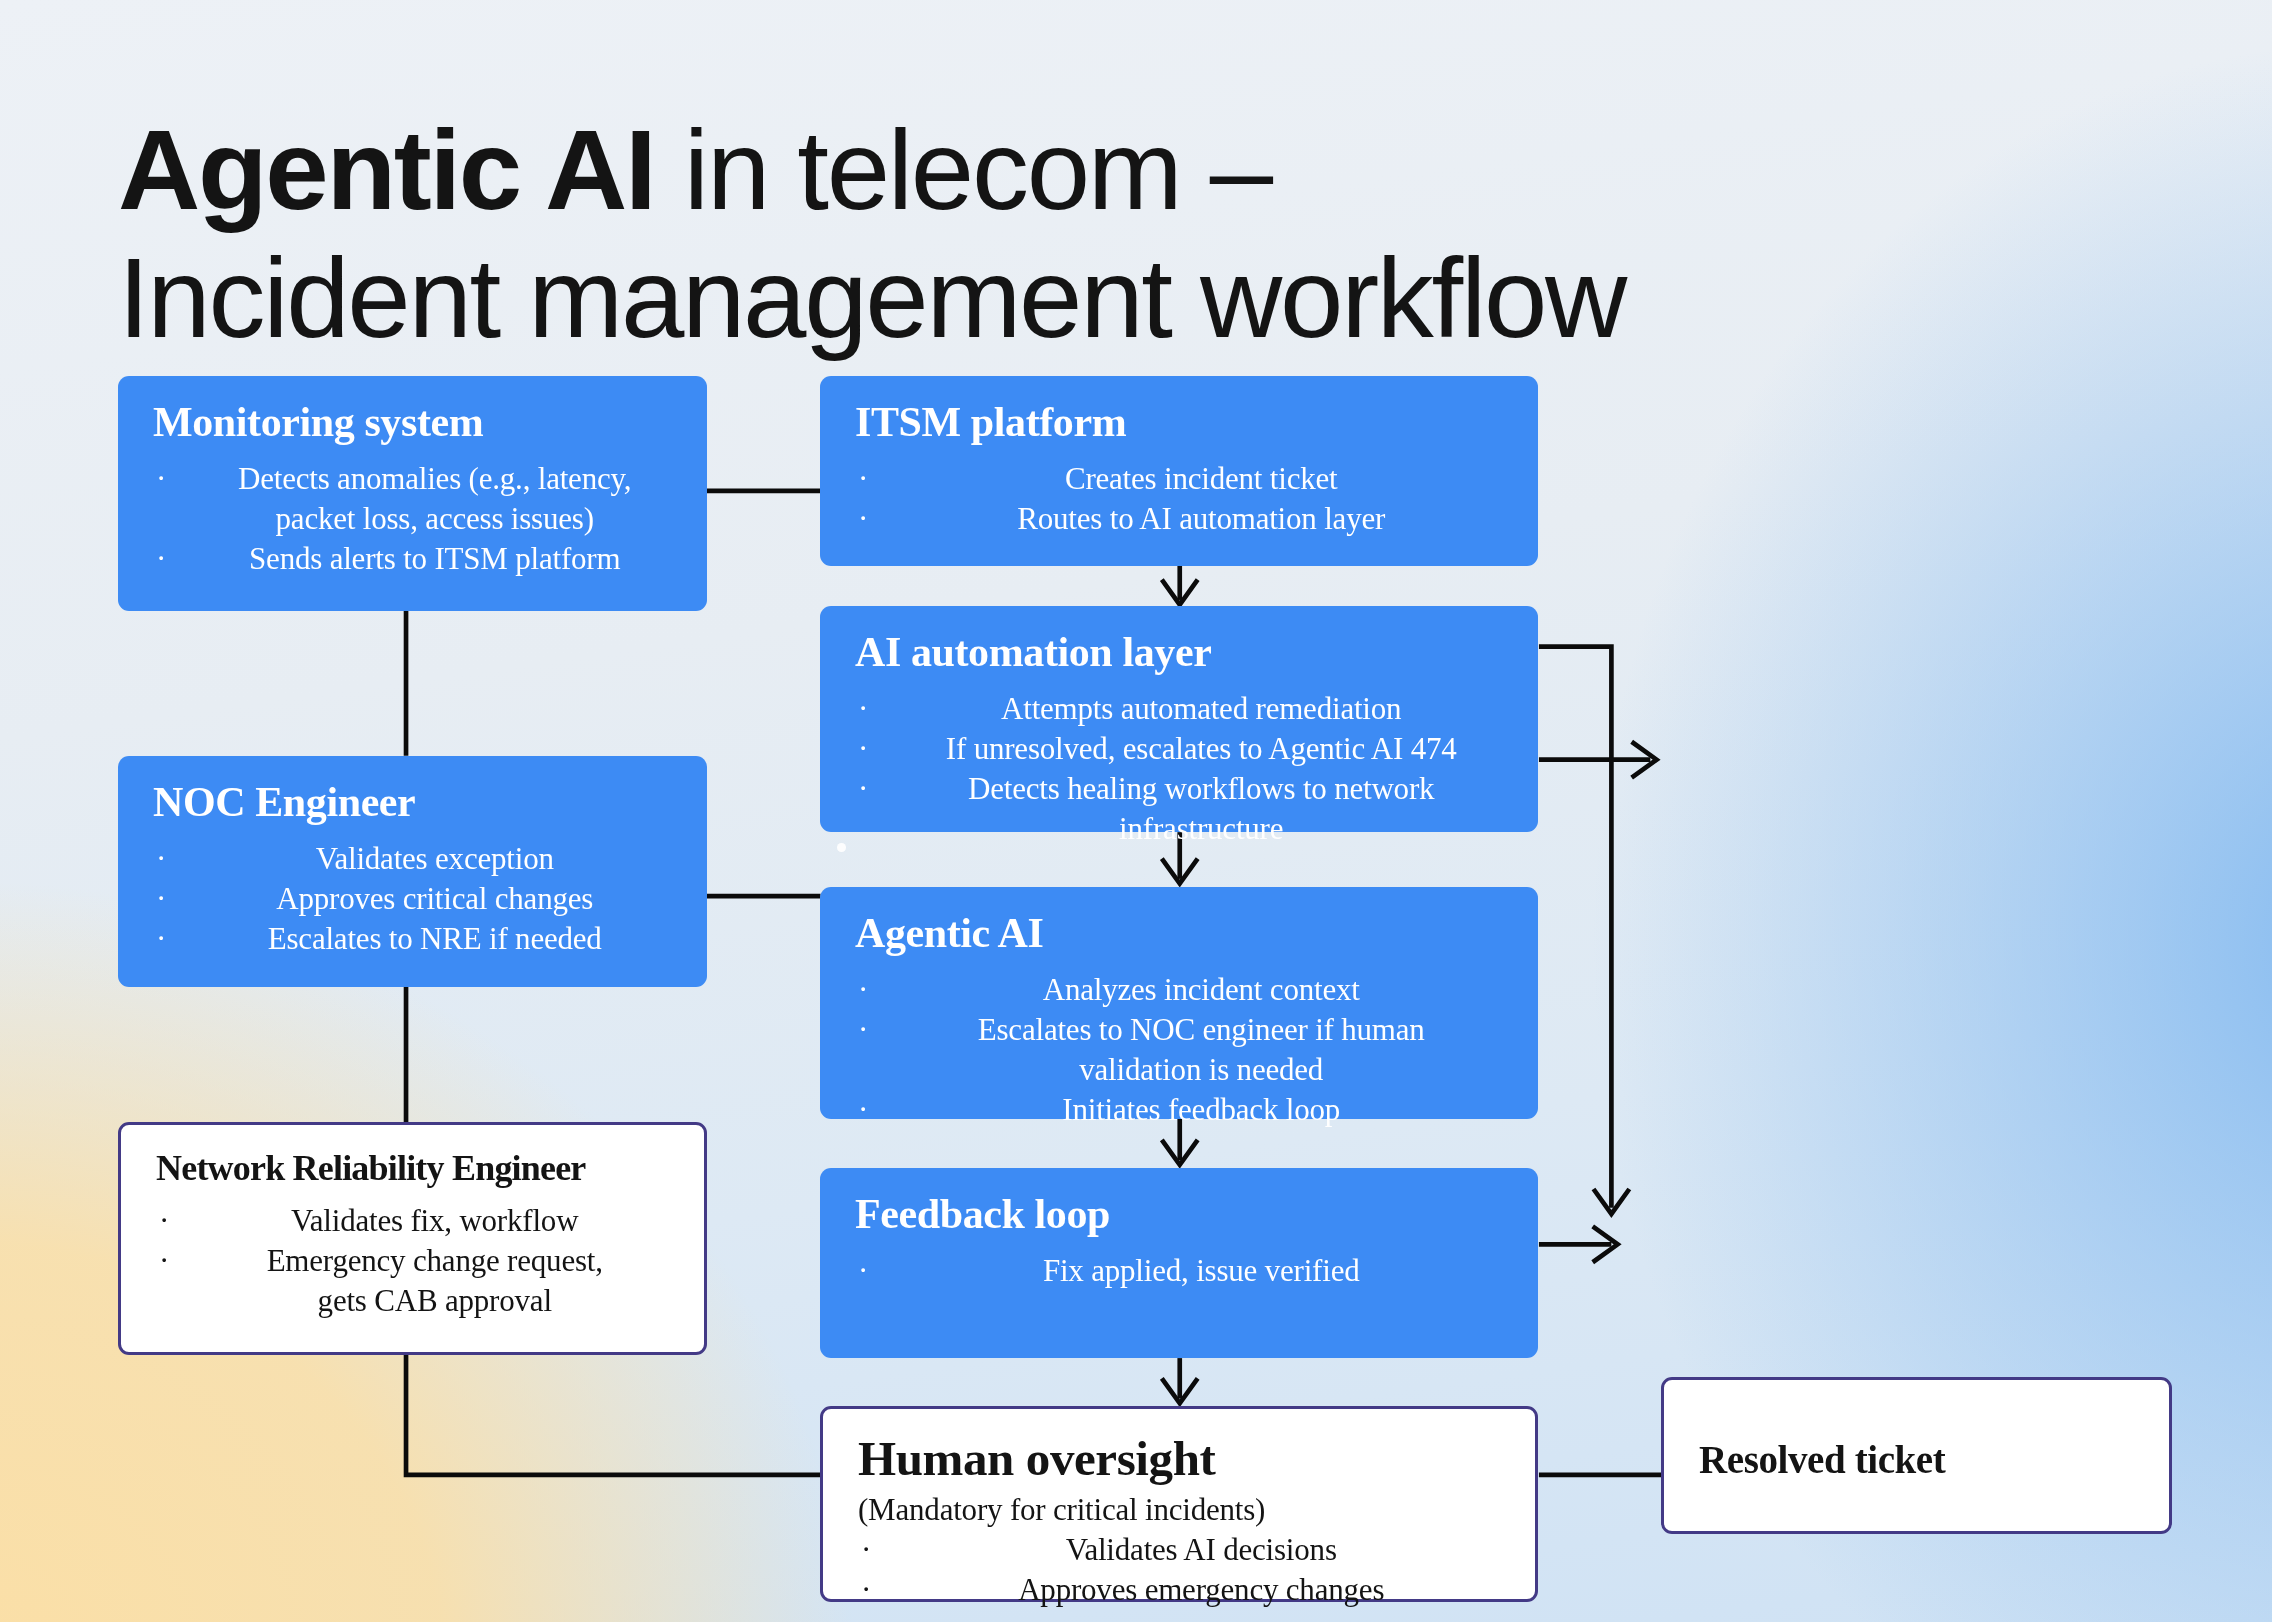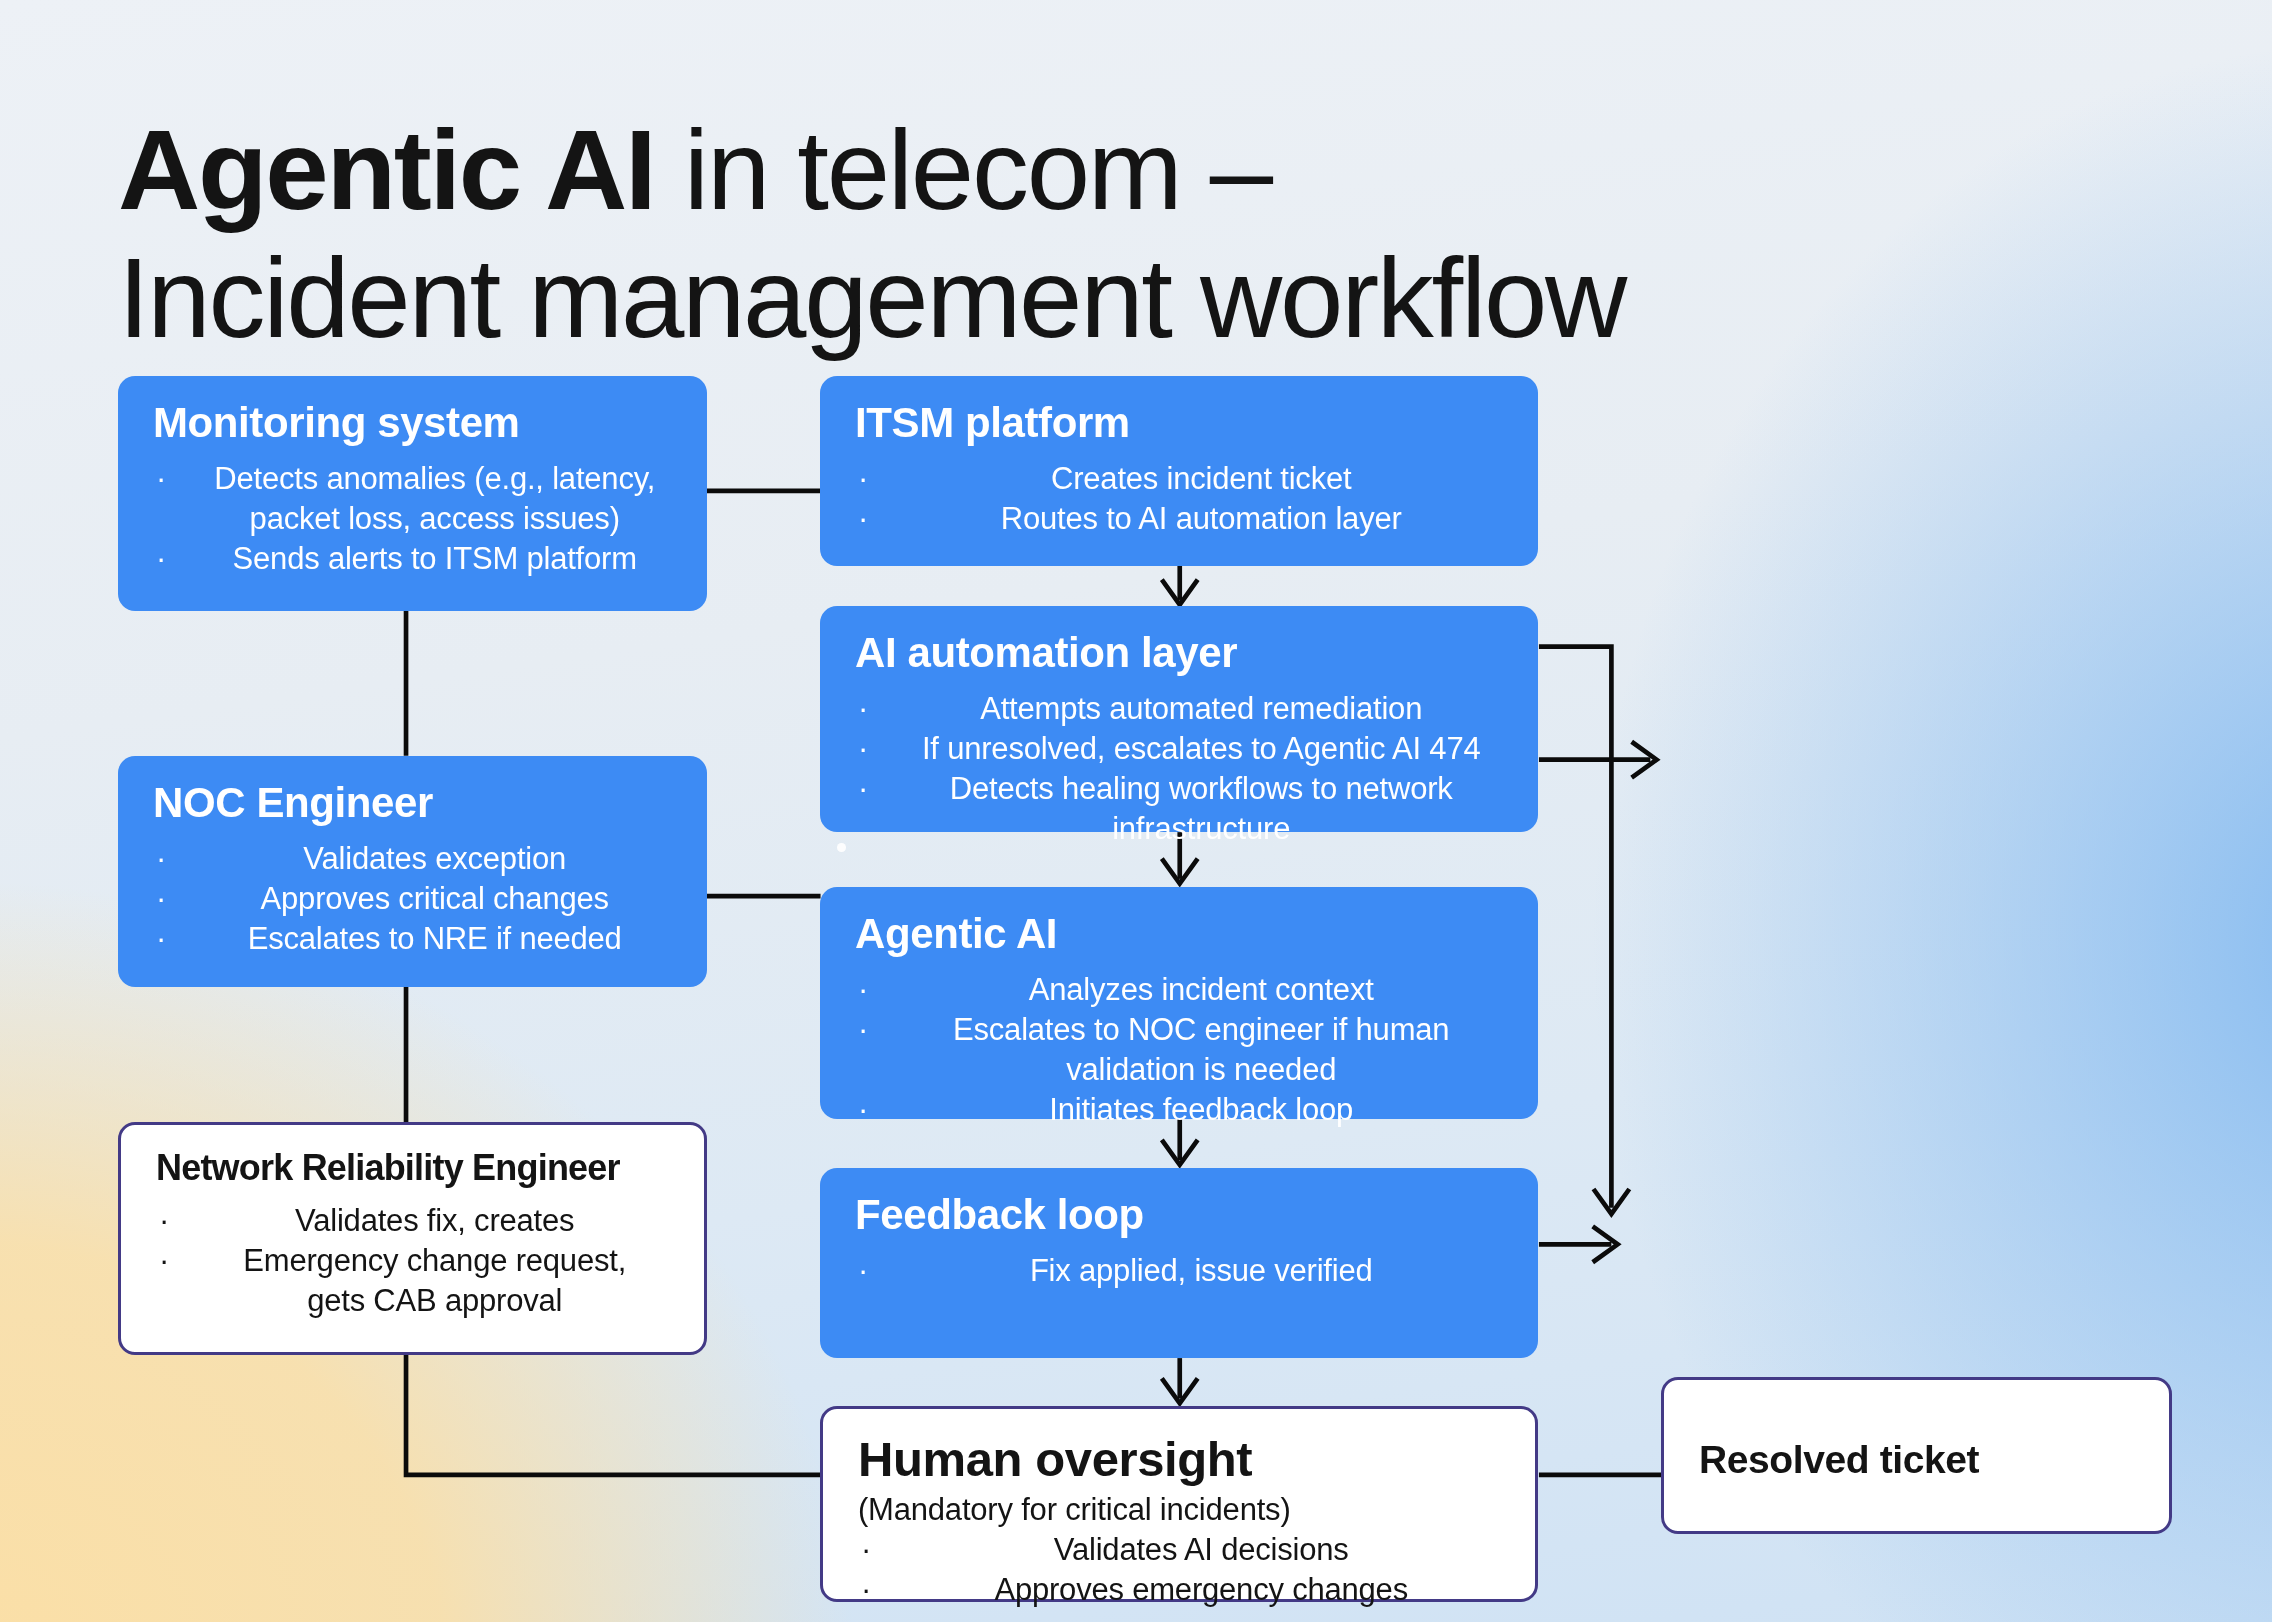--- a/index.html
+++ b/index.html
@@ -14,21 +14,21 @@
       linear-gradient(172deg, #edf1f6 0%, #e7edf3 38%, #dde9f4 68%, #cfe2f4 100%);
   }
   
   .main-title{
     position:absolute;left:118px;top:30px;
     font-size:114px;line-height:1.12;letter-spacing:-2.3px;
     color:#141414;font-weight:400;
   }
   .main-title .emph{font-weight:700;}
   
-  .node{position:absolute;box-sizing:border-box;border-radius:17px;}
+  .node{position:absolute;box-sizing:border-box;border-radius:11px;font-family:Liberation Serif, serif;}
   .node.blue{background:#3d8bf4;color:#ffffff;padding:23.4px 15.6px 15.6px 35px;}
   .node.white{background:#ffffff;color:#141414;border:3.1px solid #433a86;padding:23.4px 15.6px 15.6px 35px;}
   .node-title{font-weight:700;font-size:42px;line-height:1.12;letter-spacing:-0.4px;margin:0 0 12.5px 0;}
   .node-title.t46{font-size:36px;letter-spacing:-0.8px;}
   .node-title.t48{font-size:37px;letter-spacing:-0.4px;}
   .node-title.t52{font-size:49px;}
   .bullets{list-style:none;margin:0;padding:0;}
   .bullets li{
     position:relative;padding-left:25px;margin:0;
     font-size:31px;line-height:40px;letter-spacing:-0.2px;white-space:pre-line;text-align:center;
@@ -137,21 +137,21 @@
       <li>Analyzes incident context</li>
       <li>Escalates to NOC engineer if human
 validation is needed</li>
       <li>Initiates feedback loop</li>
     </ul>
   </div>
 
   <div class="node white n-nre">
     <div class="node-title t46">Network Reliability Engineer</div>
     <ul class="bullets">
-      <li>Validates fix, creates</li>
+      <li>Validates fix, workflow</li>
       <li>Emergency change request,
 gets CAB approval</li>
     </ul>
   </div>
 
   <div class="node blue n-feedback">
     <div class="node-title">Feedback loop</div>
     <ul class="bullets">
       <li>Fix applied, issue verified</li>
     </ul>

